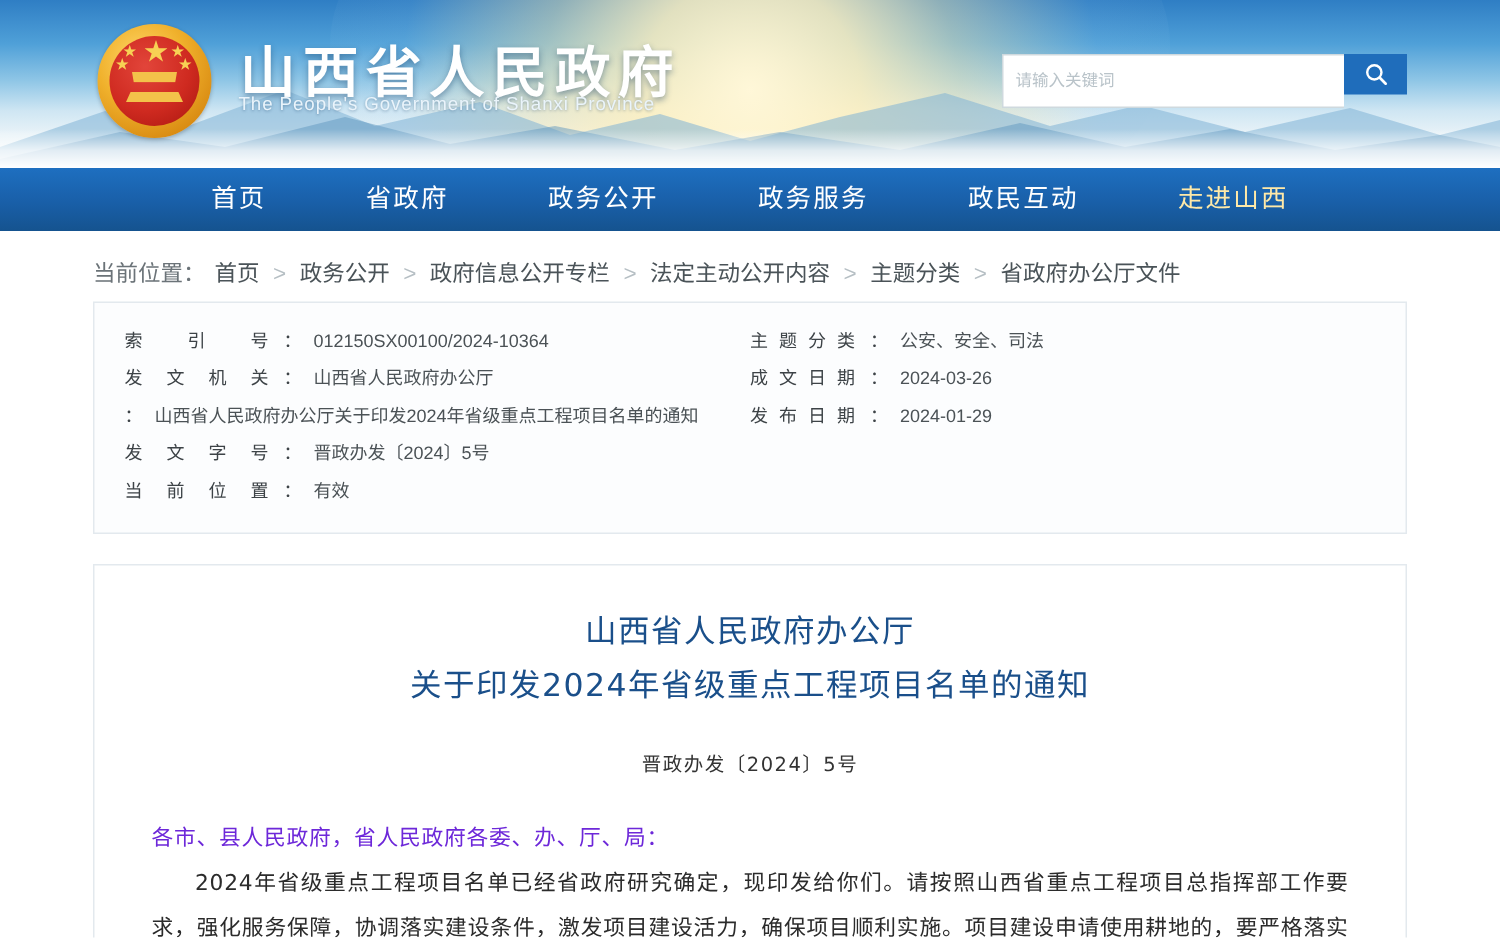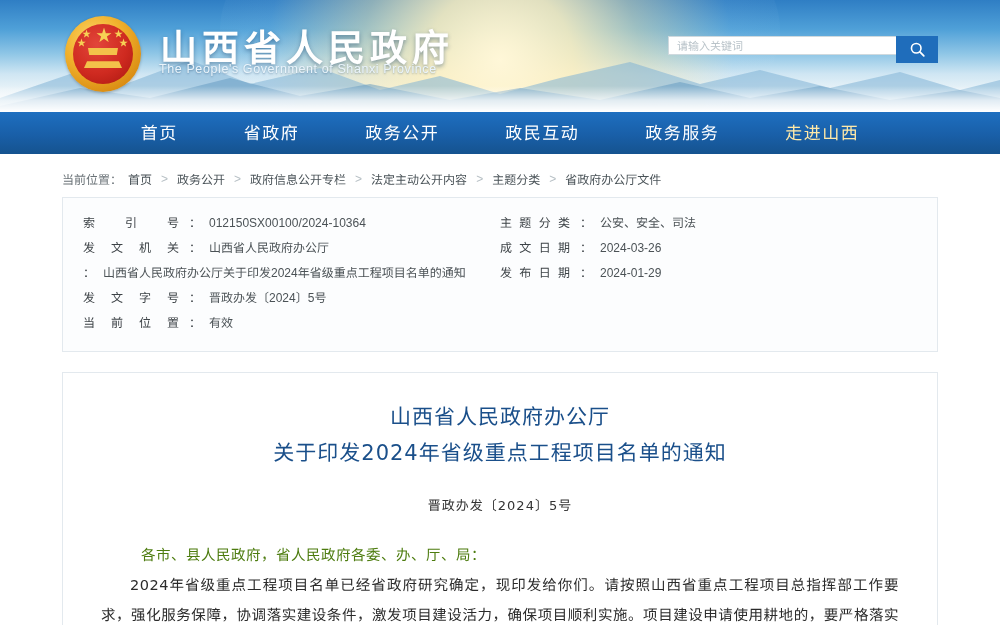--- a/index.html
+++ b/index.html
@@ -125,21 +125,21 @@
   .search-wrap {
     position: absolute;
     right: 62px;
     top: 36px;
     display: flex;
     align-items: stretch;
     height: 27px;
   }
   .search-input {
     width: 228px;
-    height: 19px;
+    height: 36px;
     box-sizing: border-box;
     border: 1px solid #cfd9de;
     border-right: none;
     background: #fff;
     padding: 0 8px;
     font-size: 11px;
     color: #333;
     outline: none;
     font-family: "Liberation Sans", sans-serif;
   }
@@ -180,24 +180,24 @@
 
   
   .crumb-bar {
     width: 1000px;
     background: #fff;
     padding-top: 12px;
   }
   .crumb {
     margin: 0 auto;
     width: 876px;
-    font-size: 12px;
+    font-size: 15px;
     color: #6b7378;
     display: flex;
-    align-items: center;
+    align-items: flex-end;
     flex-wrap: nowrap;
     gap: 0;
     padding: 4px 0 10px 0;
   }
   .crumb .label { color: #6b7378; margin-right: 6px; }
   .crumb a { color: #4a5358; text-decoration: none; }
   .crumb .sep { color: #b6bfc4; margin: 0 9px; }
 
   
   .meta-box {
@@ -255,24 +255,23 @@
     color: #333;
     font-size: 13px;
     margin-top: 24px;
     letter-spacing: 1px;
     font-family: "DejaVu Sans", "Liberation Sans", sans-serif;
   }
   .doc-salutation {
     margin-top: 26px;
     font-size: 14.5px;
     line-height: 30px;
-    color: #4d7c0f;
+    color: #6d28d9;
     letter-spacing: 0.5px;
     font-family: "DejaVu Sans", "Liberation Sans", sans-serif;
-    margin-left: 40px;
   }
   .doc-para {
     font-size: 14.5px;
     line-height: 30px;
     color: #2b2b2b;
     text-indent: 2em;
     letter-spacing: 0.5px;
     text-align: justify;
     font-family: "DejaVu Sans", "Liberation Sans", sans-serif;
   }
@@ -312,22 +311,22 @@
         <line x1="12.8" y1="12.8" x2="17.4" y2="17.4" stroke="#ffffff" stroke-width="2.1" stroke-linecap="round"></line>
       </svg>
     </button>
   </div>
 </div>
 
 <div class="nav">
   <a href="#">首页</a>
   <a href="#">省政府</a>
   <a href="#">政务公开</a>
+  <a href="#">政务服务</a>
   <a href="#">政民互动</a>
-  <a href="#">政务服务</a>
   <a href="#" class="accent">走进山西</a>
 </div>
 
 <div class="crumb-bar">
   <div class="crumb">
     <span class="label">当前位置：</span>
     <a href="#">首页</a>
     <span class="sep">&gt;</span>
     <a href="#">政务公开</a>
     <span class="sep">&gt;</span>

